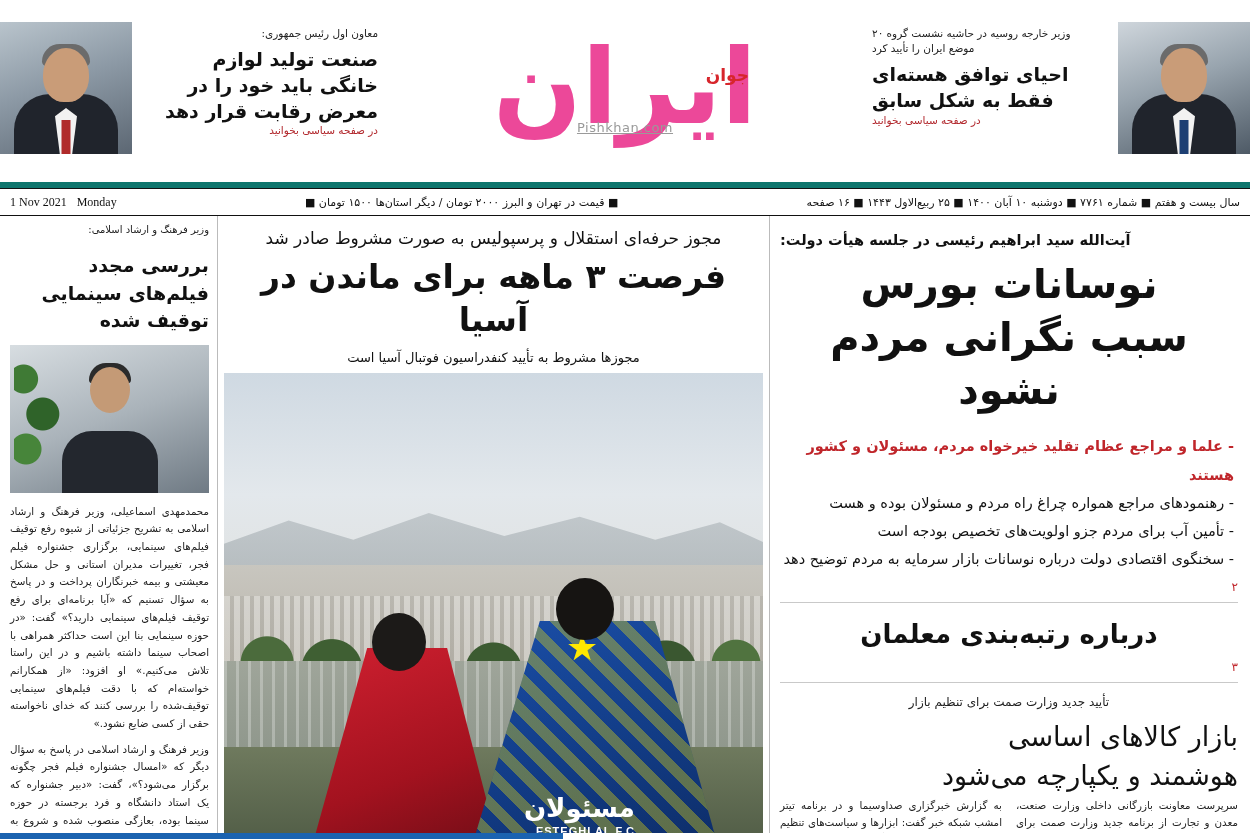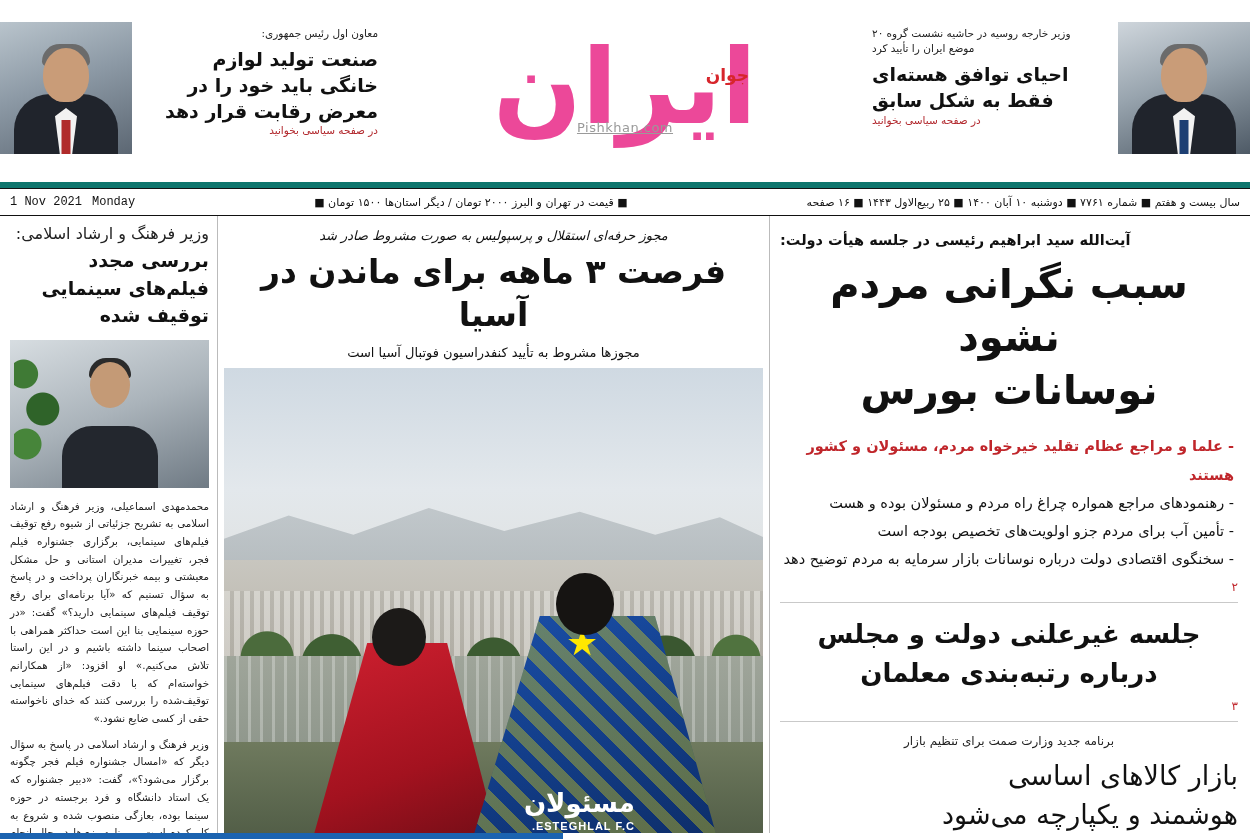--- a/index.html
+++ b/index.html
@@ -156,21 +156,21 @@
     border-bottom: 1.5px solid #111;
     display: flex;
     align-items: center;
     justify-content: space-between;
     padding: 0 10px;
     font-size: 11px;
     direction: rtl;
   }
   .infobar .seg { display:flex; align-items:center; gap:10px; }
   .infobar .date-en {
-    font-family:Liberation Mono, monospace;
+    font-family:Liberation Serif, serif;
     font-size: 12px;
     direction: ltr;
   }
 
   
   .main {
     display: flex;
     flex-direction: row;
     height: 631px;
     direction: rtl;
@@ -252,25 +252,24 @@
     column-gap: 14px;
     font-size: 10.3px;
     line-height: 1.62;
     text-align: justify;
     color: #222;
     direction: rtl;
   }
 
   
   .photo-kicker {
-    font-size: 13px;
+    font-size: 17px;
     text-align: center;
     color: #111;
     margin: 4px 0 8px 0;
-    font-style: italic;
   }
   .photo-title {
     font-size: 33px;
     font-weight: bold;
     text-align: center;
     line-height: 1.3;
     color: #111;
     margin-bottom: 8px;
   }
   .photo-sub {
@@ -377,24 +376,24 @@
     color:#ffffff; font-weight:bold; font-size:26px;
     letter-spacing:.5px;
   }
   .fan-right .club small{
     display:block; font-size:11px; letter-spacing:1px; margin-top:2px;
     font-family:"Liberation Sans",sans-serif;
   }
 
   
   .lc-kicker {
-    font-size: 16px;
+    font-size: 10px;
     color: #222;
     text-align: right;
-    margin-bottom: 4px;
+    margin-bottom: 17px;
   }
   .lc-title {
     font-size: 19px;
     font-weight: bold;
     line-height: 1.45;
     color: #111;
     text-align: right;
     margin-bottom: 10px;
   }
   .lc-photo {
@@ -489,42 +488,41 @@
       <span class="date-en">Monday</span>
       <span class="date-en">1 Nov 2021</span>
     </div>
   </div>
 
   <div class="main">
 
     <div class="col-right">
       <div class="lead-kicker">آیت‌الله سید ابراهیم رئیسی در جلسه هیأت دولت:</div>
       <div class="lead-title">
+        <div>نوسانات بورس</div>
         <div>سبب نگرانی مردم نشود</div>
-        <div>نوسانات بورس</div>
       </div>
       <div class="bullets">
         <div class="b1">- علما و مراجع عظام تقلید خیرخواه مردم، مسئولان و کشور هستند</div>
         <div class="b">- رهنمودهای مراجع همواره چراغ راه مردم و مسئولان بوده و هست</div>
         <div class="b">- تأمین آب برای مردم جزو اولویت‌های تخصیص بودجه است</div>
         <div class="b">- سخنگوی اقتصادی دولت درباره نوسانات بازار سرمایه به مردم توضیح دهد</div>
       </div>
       <div class="pagenum">۲</div>
 
       <hr class="hr-thin">
 
       <div class="sec2-title">
-        <div>جلسه غیرعلنی دولت و مجلس</div>
         <div>درباره رتبه‌بندی معلمان</div>
       </div>
       <div class="pagenum">۳</div>
 
       <hr class="hr-thin">
 
-      <div class="sec3-kicker">برنامه جدید وزارت صمت برای تنظیم بازار</div>
+      <div class="sec3-kicker">تأیید جدید وزارت صمت برای تنظیم بازار</div>
       <div class="sec3-title">
         <div>بازار کالاهای اساسی</div>
         <div>هوشمند و یکپارچه می‌شود</div>
       </div>
       <div class="twocol-text">
         <div>سرپرست معاونت بازرگانی داخلی وزارت صنعت، معدن و تجارت از برنامه جدید وزارت صمت برای تنظیم بازار کالاهای اساسی خبر داد. برنامه‌ای که قرار است در یک فرایند سیستمی کل زنجیره تولید تا توزیع به مصرف‌کننده نهایی را تنظیم کند و از فساد، هدررفت و کمبودها جلوگیری کند. صدیق بیگ‌زاده می‌گوید: در این راستا قرار است ابزارها و سیاست‌های تنظیم بازار از نیمه اول تولید تا حلقه آخر توزیع با مدیریت هوشمند انجام شود.</div>
         <div>به گزارش خبرگزاری صداوسیما و در برنامه تیتر امشب شبکه خبر گفت: ابزارها و سیاست‌های تنظیم بازار از بخش پولی و مالی گرفته تا کالاهای نهایی و مصرفی شکل هوشمند به خود گرفته است. سرپرست معاونت بازرگانی داخلی وزارت صنعت، معدن و تجارت افزود: تغییرات در یکی دو ماه اخیر علاوه بر تغییرات مدیریتی، تغییرات ساختاری را هم شامل می‌شود.</div>
       </div>
 
     </div>

